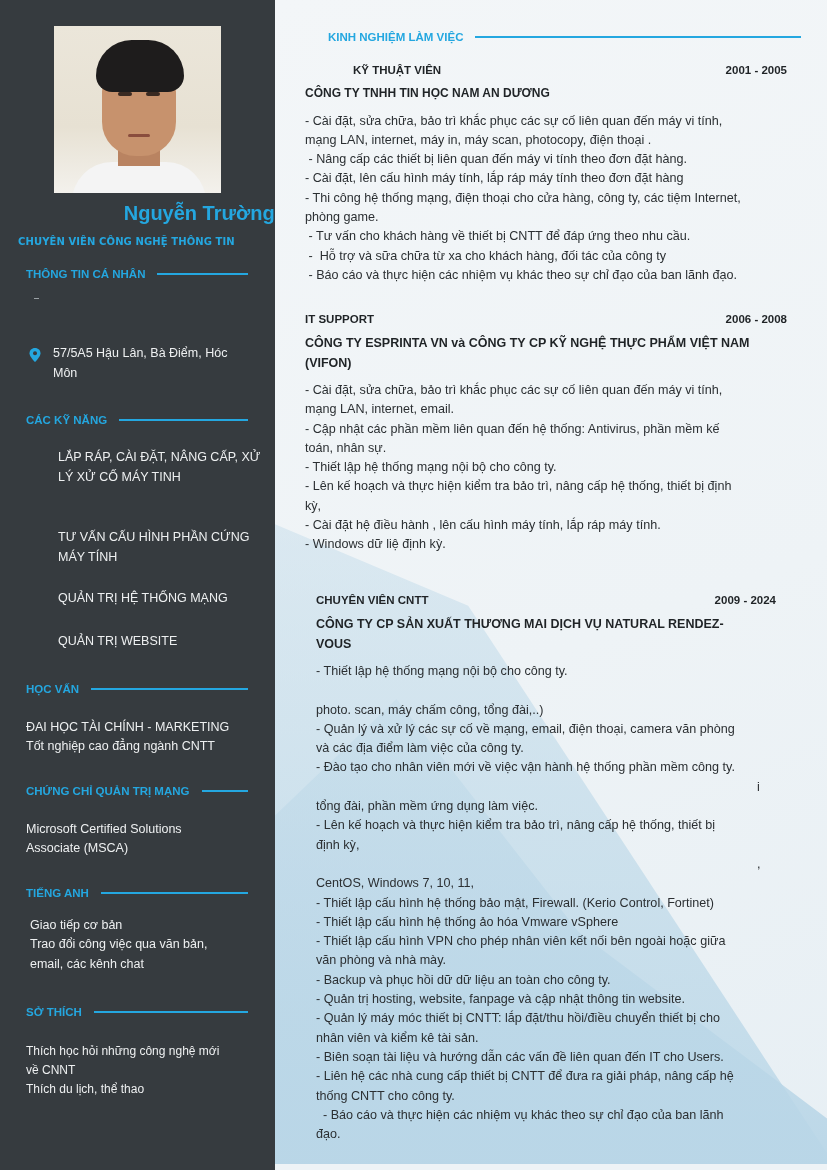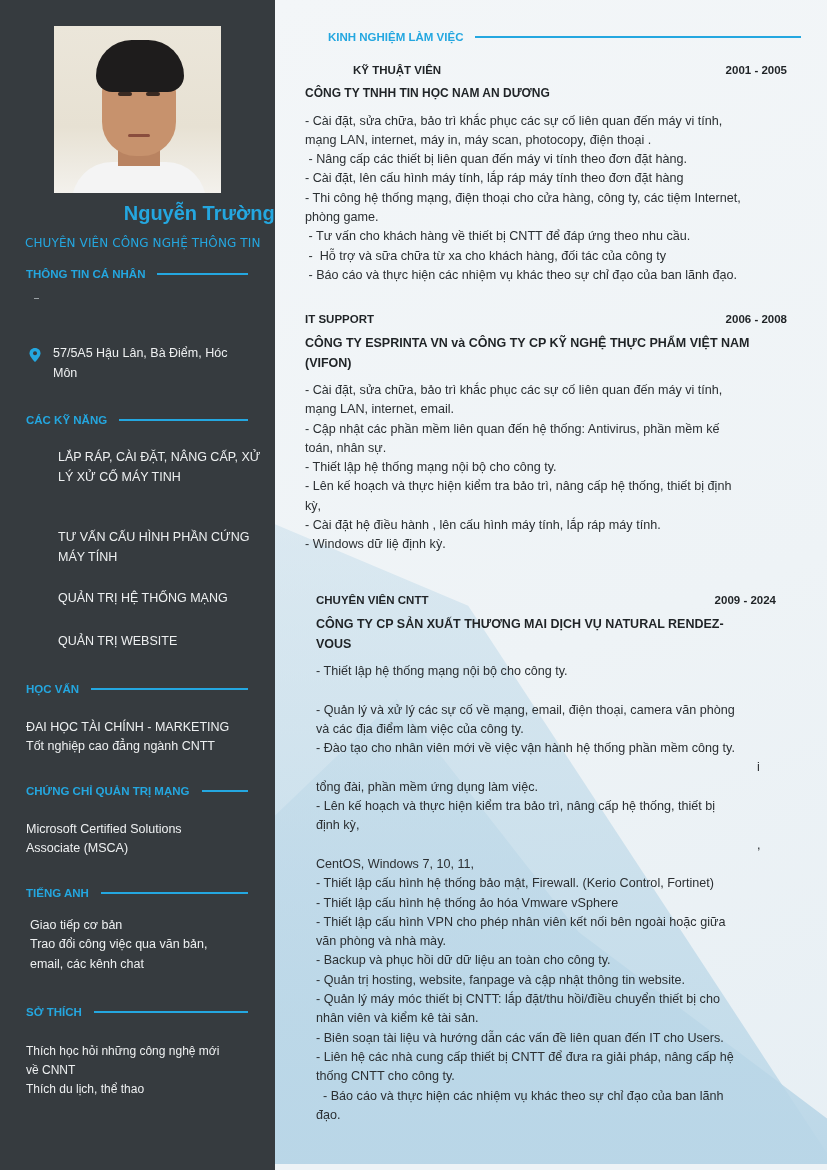--- a/index.html
+++ b/index.html
@@ -28,22 +28,22 @@
     .photo .shirt { position:absolute; left:18px; top:136px; width:134px; height:40px; background:#f4f4f4; border-radius:40px 40px 0 0; }
     .photo .eye { position:absolute; top:66px; width:14px; height:4px; background:#3a2a22; border-radius:2px; }
     .photo .mouth { position:absolute; left:74px; top:108px; width:22px; height:3px; background:#8a4d3d; border-radius:2px; }
 
     .name {
       position: absolute; left: 0; top: 202px; width: 318px; text-align: right;
       font-family: "Liberation Sans", sans-serif;
       font-size: 20px; font-weight: bold; color: #24a7e0; padding-left: 6px;
     }
     .title {
-      position: absolute; left: 25px; top: 236px;
-      font-size: 12px; font-weight: normal; color: #24a7e0; letter-spacing: 0.1px;
+      position: absolute; left: 18px; top: 236px;
+      font-size: 10px; font-weight: bold; color: #24a7e0; letter-spacing: 0.1px;
     }
     .s-head {
       position: absolute; left: 26px; height: 14px;
       display: flex; align-items: center; width: 222px;
     }
     .s-head .label {
       font-size: 11.5px; font-weight: bold; color: #24a7e0; white-space: nowrap;
       font-family: "Liberation Sans", sans-serif;
     }
     .s-head .rule { flex: 1; height: 1.5px; background: #24a7e0; margin-left: 12px; }
@@ -222,20 +222,21 @@
 
     <section class="job" style="left:41px; top:594px; width:460px;">
       <div class="job-row">
         <span class="job-title">CHUYÊN VIÊN CNTT</span>
         <span class="job-dates">2009  -  2024</span>
       </div>
       <div class="company" style="margin-top:9px; font-size:12.5px; width:440px;">CÔNG TY CP SẢN XUẤT THƯƠNG MAI DỊCH VỤ NATURAL RENDEZ-VOUS</div>
       <div class="desc" style="margin-top:8px;">
         <div>- Thiết lập hệ thống mạng nội bộ cho công ty.</div>
         <div class="blank"></div>
+        <div>photo. scan, máy chấm công, tổng đài,..)</div>
         <div>- Quản lý và xử lý các sự cố về mạng, email, điện thoại, camera văn phòng</div>
         <div>và các địa điểm làm việc của công ty.</div>
         <div>- Đào tạo cho nhân viên mới về việc vận hành hệ thống phần mềm công ty.</div>
         <div style="overflow:hidden; height:19.3px;">                                                                                                                              i</div>
         <div>tổng đài, phần mềm ứng dụng làm việc.</div>
         <div>- Lên kế hoạch và thực hiện kiểm tra bảo trì, nâng cấp hệ thống, thiết bị</div>
         <div>định kỳ,</div>
         <div style="overflow:hidden; height:19.3px;">                                                                                                                              ,</div>
         <div>CentOS, Windows 7, 10, 11,</div>
         <div>- Thiết lập cấu hình hệ thống bảo mật, Firewall. (Kerio Control, Fortinet)</div>

